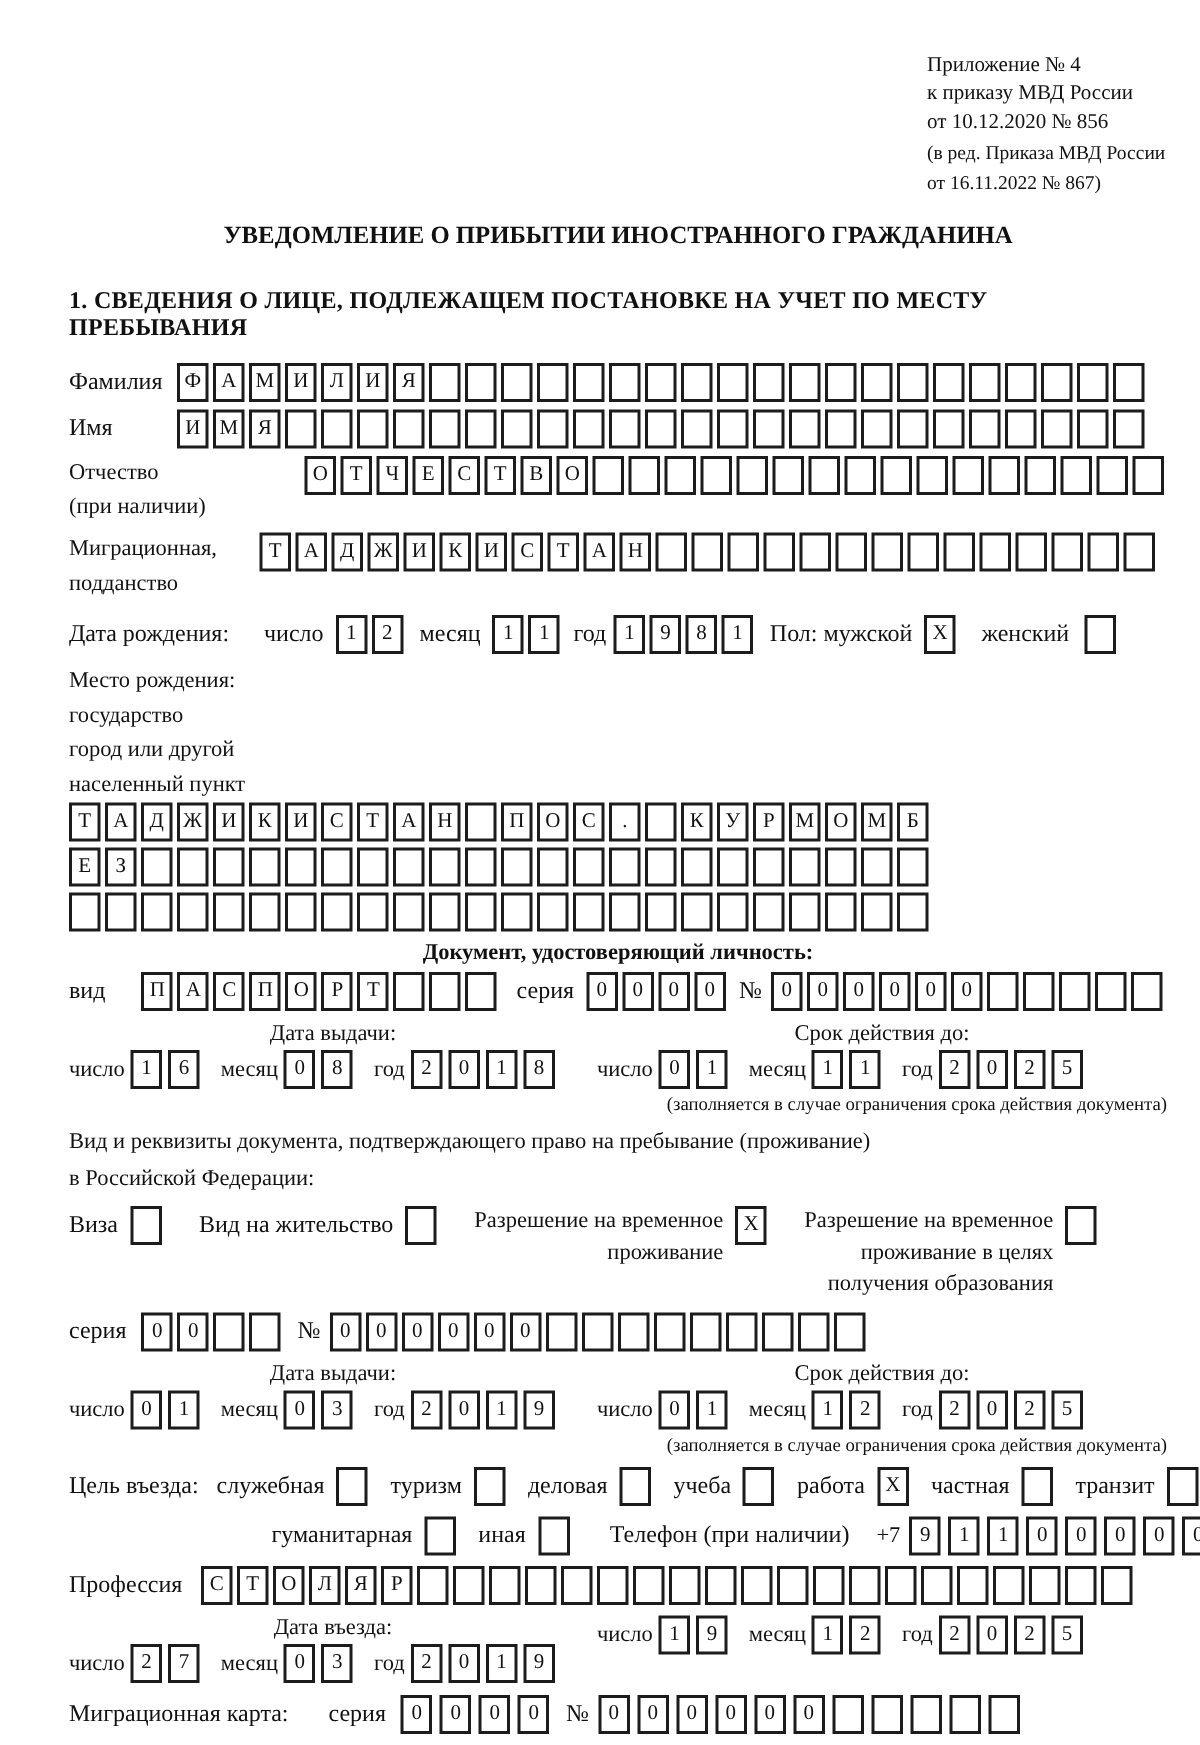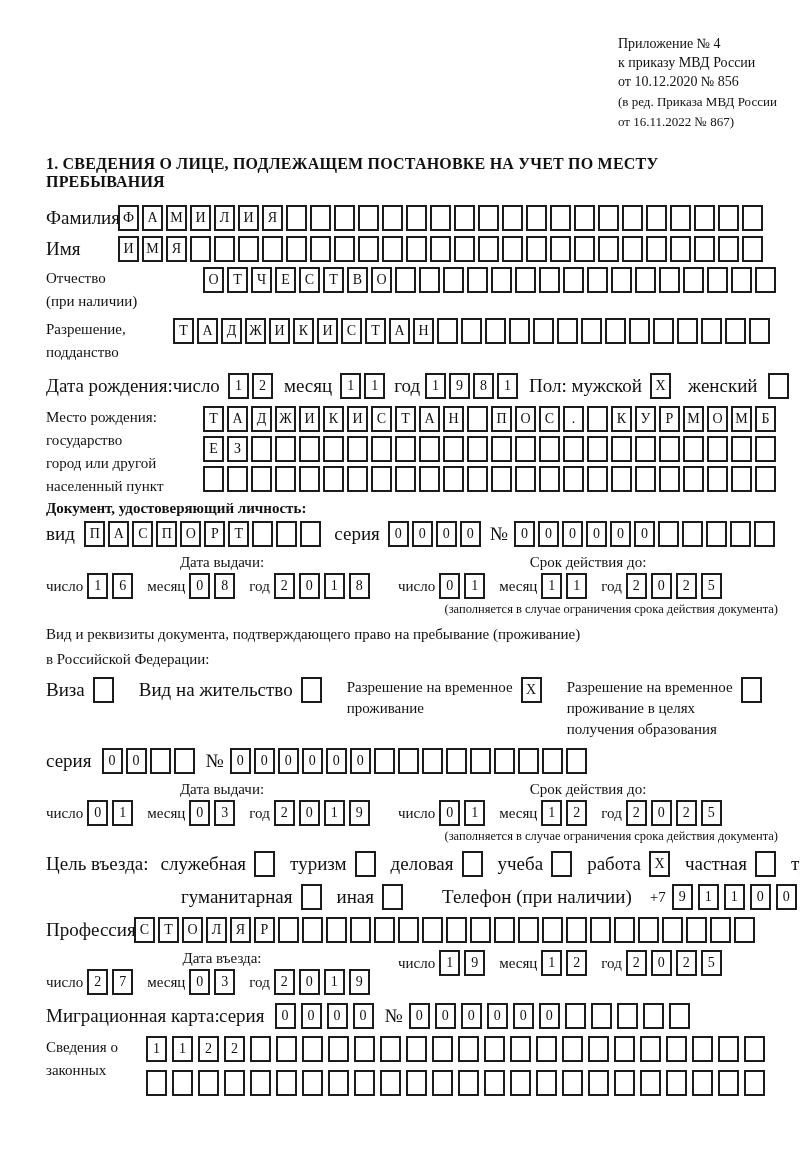--- a/index.html
+++ b/index.html
@@ -16,21 +16,21 @@
   .appendix .sub { font-size:13px; line-height:18px; margin-top:2px; }
   .forma { text-align:right; font-weight:bold; font-size:15.5px; margin:14px 8px 0 0; letter-spacing:.5px; }
 
   .title { text-align:center; font-weight:bold; font-size:16.5px; line-height:23px; margin-top:14px; }
   .blank-line { display:inline-block; width:62px; border-bottom:2px solid #333; height:14px; margin-left:14px; }
 
   .sec-heading { font-weight:bold; font-size:16px; margin-top:24px; letter-spacing:.2px; }
 
   
   .row { display:flex; align-items:flex-start; margin-top:5px; }
-  .lbl { font-size:19px; line-height:26px; white-space:nowrap; }
+  .lbl { font-size:16px; line-height:26px; white-space:nowrap; }
   .lblcol { font-size:15px; line-height:23px; }
   .w72 { width:72px; flex:none; }
   .w127 { width:127px; flex:none; }
   .w157 { width:157px; flex:none; }
   .w88 { width:88px; flex:none; }
   .w100 { width:100px; flex:none; }
 
   .cells { display:flex; flex:none; }
   .cell {
     width:21px; height:26px; flex:none;
@@ -45,28 +45,28 @@
   .dblock { display:flex; margin-top:7px; }
   .dcol-l { width:352px; flex:none; }
   .dcol-r { flex:1; }
   .dheading { text-align:center; font-size:15px; margin-bottom:2px; }
   .dgcells { display:flex; align-items:center; }
   .dgcells .dlbl { font-size:15px; margin-right:4px; white-space:nowrap; }
   .dgcells .cells { margin-right:10px; }
   .dgcells .cell { margin-right:4px; }
   .note { font-size:12.5px; text-align:right; margin-top:3px; white-space:nowrap; }
 
-  .center-heading { text-align:left; font-weight:bold; font-size:15px; margin-top:8px; }
+  .center-heading { text-align:center; font-weight:bold; font-size:15px; margin-top:8px; }
 
   .plain { font-size:15px; line-height:23px; margin-top:6px; }
 
   
   .vrow { display:flex; align-items:flex-start; margin-top:6px; }
   .vrow .cells { margin:0 0 0 8px; }
-  .optmulti { text-align:left; font-size:15px; line-height:21px; margin-left:22px; }
+  .optmulti { text-align:right; font-size:15px; line-height:21px; margin-left:22px; }
   .ml14 { margin-left:14px; }
   .ml22 { margin-left:22px; }
 
   .purpose-line { display:flex; align-items:center; margin-top:7px; }
   .purpose-line .lbl { line-height:26px; }
   .opt { display:flex; align-items:center; margin-left:12px; }
   .opt .cells { margin-left:8px; }
   .indent135 { padding-left:135px; }
 
   .phone-prefix { font-size:15px; margin:0 6px 0 18px; }
@@ -78,20 +78,21 @@
 
   <div class="appendix">
     <div>Приложение № 4</div>
     <div>к приказу МВД России</div>
     <div>от 10.12.2020 № 856</div>
     <div class="sub">(в ред. Приказа МВД России</div>
     <div class="sub">от 16.11.2022 № 867)</div>
   </div>
 
   <div class="title">
+    <div>УВЕДОМЛЕНИЕ О ПРИБЫТИИ ИНОСТРАННОГО ГРАЖДАНИНА</div>
   </div>
 
   <div class="sec-heading">1. СВЕДЕНИЯ О ЛИЦЕ, ПОДЛЕЖАЩЕМ ПОСТАНОВКЕ НА УЧЕТ ПО МЕСТУ ПРЕБЫВАНИЯ</div>
 
   <div class="row" style="margin-top:14px;">
     <span class="lbl w72">Фамилия</span>
     <span class="cells">
         <span class="cell">Ф</span>
         <span class="cell">А</span>
         <span class="cell">М</span>
@@ -183,21 +184,21 @@
         <span class="cell"></span>
         <span class="cell"></span>
         <span class="cell"></span>
         <span class="cell"></span>
         <span class="cell"></span>
       </span>
   </div>
 
   <div class="row">
     <div class="lblcol w127">
-      <div>Разрешение,</div>
+      <div>Миграционная,</div>
       <div>подданство</div>
     </div>
     <span class="cells">
         <span class="cell">Т</span>
         <span class="cell">А</span>
         <span class="cell">Д</span>
         <span class="cell">Ж</span>
         <span class="cell">И</span>
         <span class="cell">К</span>
         <span class="cell">И</span>
@@ -244,21 +245,21 @@
     <span class="lbl" style="margin-right:8px;">Пол: мужской</span>
     <span class="cells">
         <span class="cell">X</span>
       </span>
     <span class="lbl" style="margin:0 10px 0 14px;">женский</span>
     <span class="cells">
         <span class="cell"></span>
       </span>
   </div>
 
-  <div class="row" style="margin-top:7px;">
+  <div class="row" style="margin-top:7px;flex-direction:column;">
     <div class="lblcol w157">
       <div>Место рождения:</div>
       <div>государство</div>
       <div>город или другой</div>
       <div>населенный пункт</div>
     </div>
     <div class="cellcol">
       <span class="cells">
           <span class="cell">Т</span>
           <span class="cell">А</span>
@@ -584,21 +585,21 @@
         <span class="cells">
           <span class="cell"></span>
         </span>
       </span>
     <span class="opt">
         <span class="lbl">иная</span>
         <span class="cells">
           <span class="cell"></span>
         </span>
       </span>
-    <span class="lbl" style="margin-left:36px;">Телефон (при наличии)</span>
+    <span class="lbl" style="margin-left:24px;">Телефон (при наличии)</span>
     <span class="phone-prefix">+7</span>
     <span class="cells wide">
         <span class="cell">9</span>
         <span class="cell">1</span>
         <span class="cell">1</span>
         <span class="cell">0</span>
         <span class="cell">0</span>
         <span class="cell">0</span>
         <span class="cell">0</span>
         <span class="cell">0</span>

